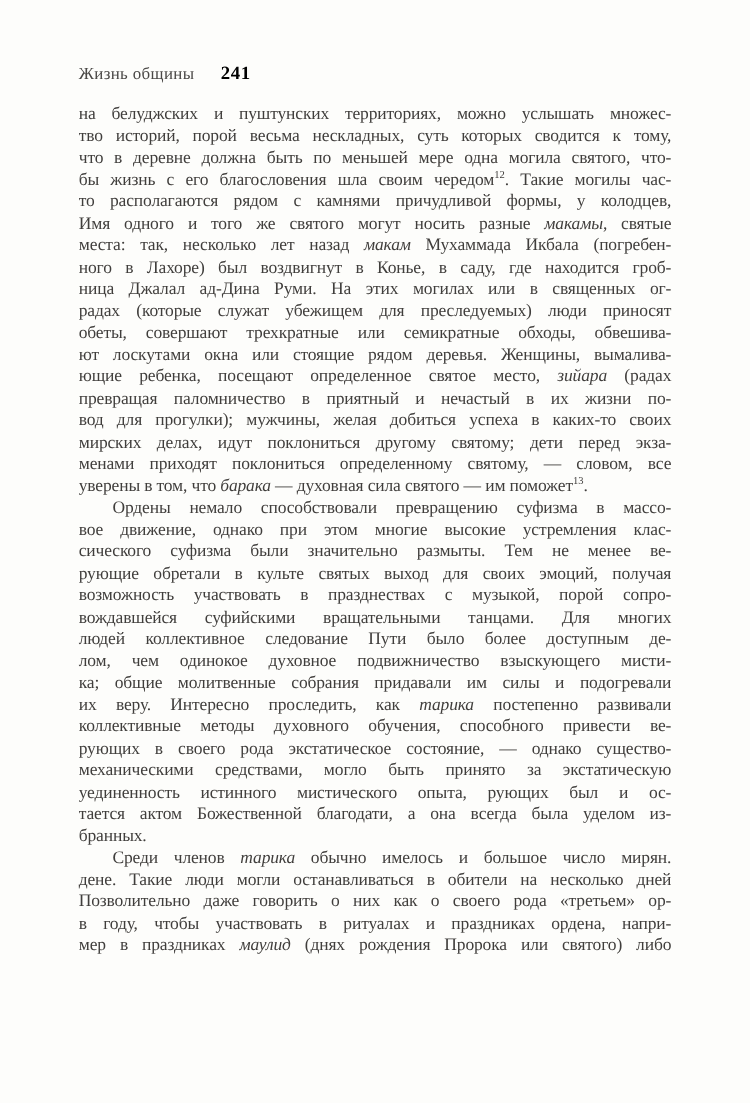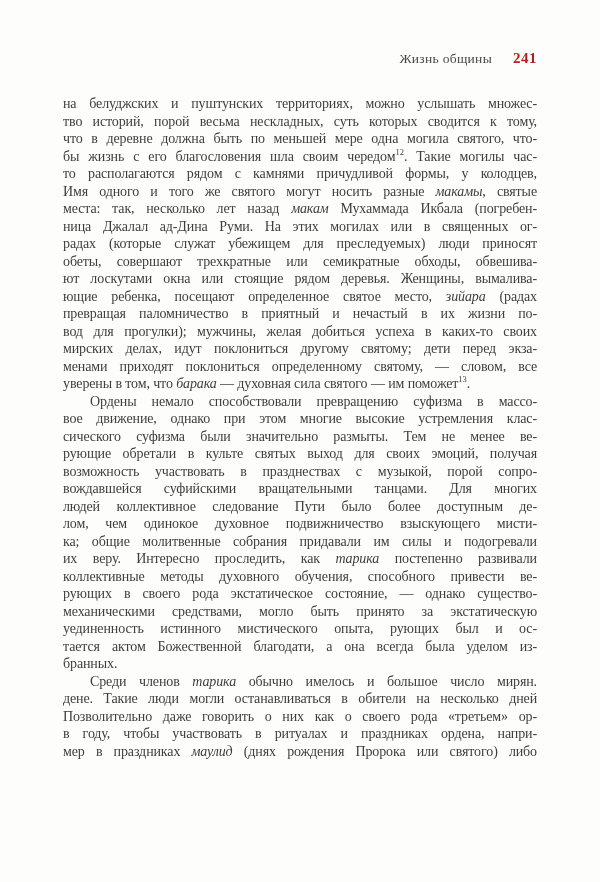--- a/index.html
+++ b/index.html
@@ -17,39 +17,39 @@
     overflow: hidden;
   }
   .content {
     position: absolute;
     left: 63px;
     top: 50px;
     width: 474px;
   }
   .running-header {
     display: flex;
-    justify-content: flex-end;
+    justify-content: flex-start;
     align-items: baseline;
     gap: 21px;
     line-height: 17px;
     height: 17px;
   }
   .running-title {
     font-size: 13.5px;
     color: #4a4846;
     letter-spacing: 0.3px;
   }
   .page-number {
     font-size: 15px;
     font-weight: bold;
-    color: #b91c1c;
+    color: #000000;
     letter-spacing: 0.5px;
   }
   .text-body {
-    margin-top: 28px;
+    margin-top: 16px;
     font-size: 14px;
     letter-spacing: -0.12px;
   }
   .para { margin: 0; }
   .line {
     height: 17.5px;
     line-height: 17.5px;
     text-align: justify;
     text-align-last: justify;
     -moz-text-align-last: justify;
@@ -80,20 +80,21 @@
     </div>
     <div class="text-body">
         <div class="para">
           <div class="line"><span>на белуджских и пуштунских территориях, можно услышать множес-</span></div>
           <div class="line"><span>тво историй, порой весьма нескладных, суть которых сводится к тому,</span></div>
           <div class="line"><span>что в деревне должна быть по меньшей мере одна могила святого, что-</span></div>
           <div class="line"><span>бы жизнь с его благословения шла своим чередом</span><sup>12</sup><span>. Такие могилы час-</span></div>
           <div class="line"><span>то располагаются рядом с камнями причудливой формы, у колодцев,</span></div>
           <div class="line"><span>Имя одного и того же святого могут носить разные </span><i>макамы</i><span>, святые</span></div>
           <div class="line"><span>места: так, несколько лет назад </span><i>макам</i><span> Мухаммада Икбала (погребен-</span></div>
+          <div class="line"><span>ного в Лахоре) был воздвигнут в Конье, в саду, где находится гроб-</span></div>
           <div class="line"><span>ница Джалал ад-Дина Руми. На этих могилах или в священных ог-</span></div>
           <div class="line"><span>радах (которые служат убежищем для преследуемых) люди приносят</span></div>
           <div class="line"><span>обеты, совершают трехкратные или семикратные обходы, обвешива-</span></div>
           <div class="line"><span>ют лоскутами окна или стоящие рядом деревья. Женщины, вымалива-</span></div>
           <div class="line"><span>ющие ребенка, посещают определенное святое место, </span><i>зийара</i><span> (радах</span></div>
           <div class="line"><span>превращая паломничество в приятный и нечастый в их жизни по-</span></div>
           <div class="line"><span>вод для прогулки); мужчины, желая добиться успеха в каких-то своих</span></div>
           <div class="line"><span>мирских делах, идут поклониться другому святому; дети перед экза-</span></div>
           <div class="line"><span>менами приходят поклониться определенному святому, — словом, все</span></div>
           <div class="line left"><span>уверены в том, что </span><i>барака</i><span> — духовная сила святого — им поможет</span><sup>13</sup><span>.</span></div>

